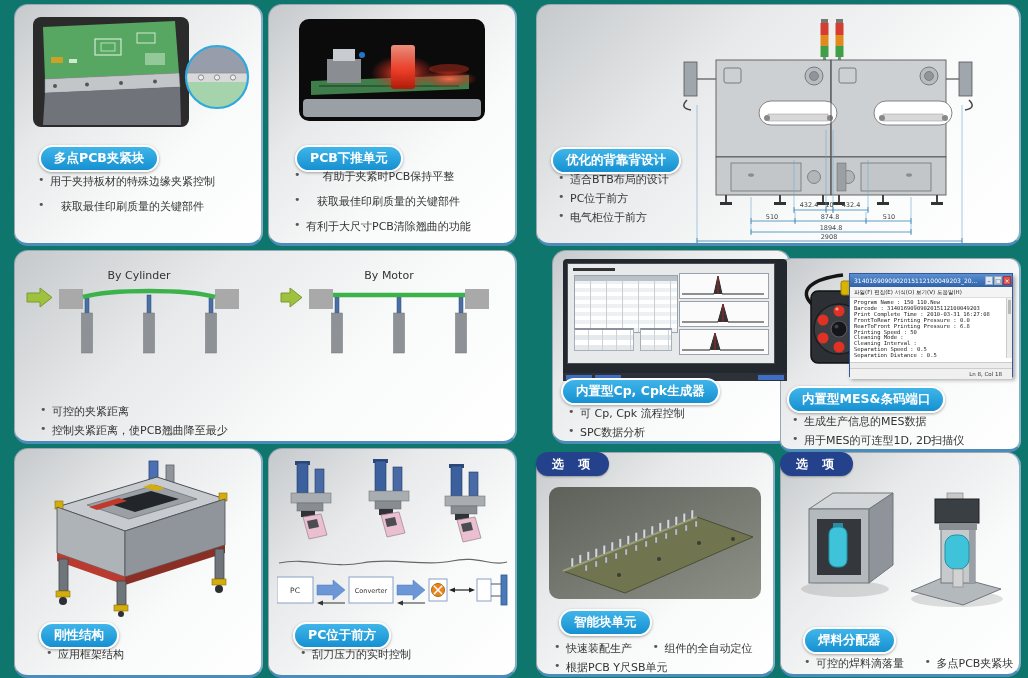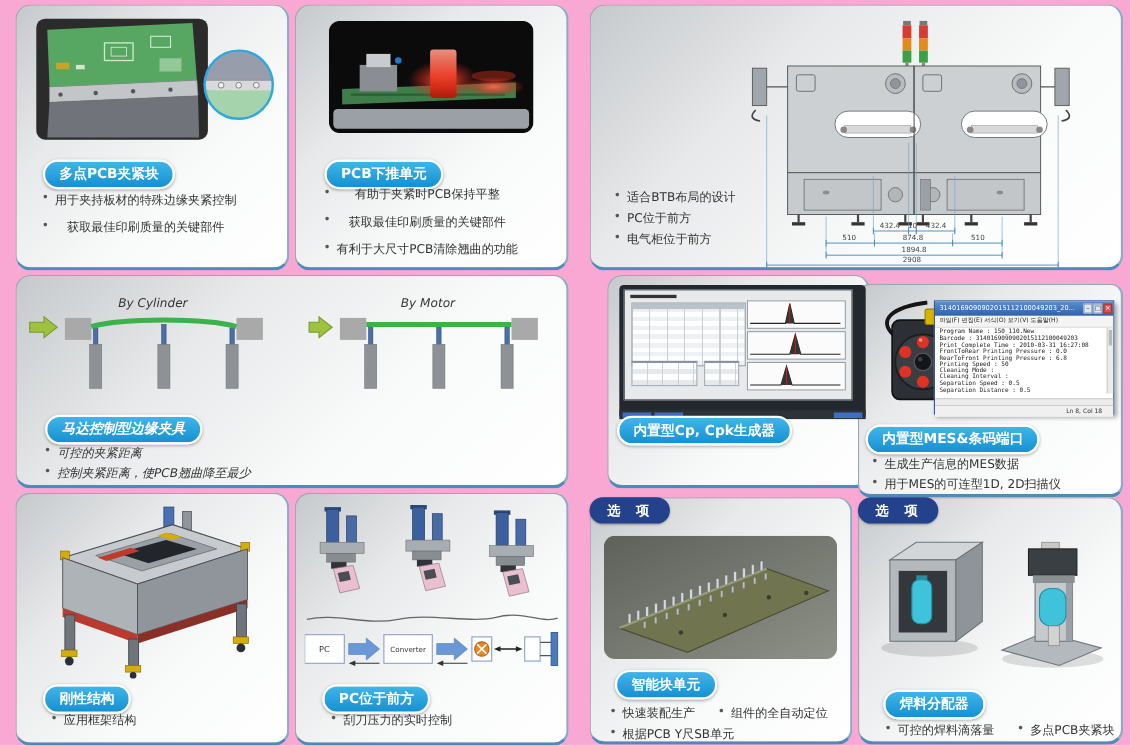--- a/index.html
+++ b/index.html
@@ -1,24 +1,24 @@
 <!DOCTYPE html>
 <html><head>
 <meta charset="utf-8">
 <style>
   html,body{margin:0;padding:0;background:#fff;}
-  #page{position:relative;width:1028px;height:678px;background:#f9a8d4;overflow:hidden;
+  #page{position:relative;width:1028px;height:678px;background:#0f766e;overflow:hidden;
         font-family:"DejaVu Sans",sans-serif;}
   .panel{position:absolute;border:1px solid #9aa7b0;border-right:2px solid #86aec9;
          border-bottom:3px solid #4d8cb8;border-radius:14px;
          background:linear-gradient(135deg,#c6c9cc 0%,#e7e9ea 32%,#f9fafa 65%,#ffffff 100%);}
   #p-clamp {left:14px;top:4px;width:246px;height:238px;}
   #p-push  {left:268px;top:4px;width:246px;height:238px;border-radius:14px;}
   #p-btb   {left:536px;top:4px;width:482px;height:238px;}
-  #p-motor {left:14px;top:250px;width:500px;height:190px;font-style:italic;}
+  #p-motor {left:14px;top:250px;width:500px;height:190px;}
   #p-cpk   {left:536px;top:250px;width:236px;height:190px;margin-left:16px;}
   #p-mes   {left:780px;top:258px;width:238px;height:190px;border-radius:11px;}
   #p-rigid {left:14px;top:448px;width:246px;height:226px;}
   #p-rpss  {left:268px;top:448px;width:246px;height:226px;}
   #p-smart {left:536px;top:452px;width:236px;height:221px;}
   #p-solder{left:780px;top:452px;width:238px;height:221px;}
 
   .pill{position:absolute;display:inline-block;background:linear-gradient(180deg,#3fb5e9,#1690d1);
         color:#fff;font-weight:bold;font-size:12.5px;line-height:1;padding:5px 13px;
         border-radius:15px;border:2px solid #fdfdfd;box-shadow:0 1px 3px rgba(0,0,0,.35);
@@ -254,20 +254,21 @@
       </g>
       <text class="dim" x="272" y="202">432.4</text>
       <text class="dim" x="292.5" y="202">10</text>
       <text class="dim" x="314" y="202">432.4</text>
       <text class="dim" x="235" y="213.5">510</text>
       <text class="dim" x="293" y="213.5">874.8</text>
       <text class="dim" x="352" y="213.5">510</text>
       <text class="dim" x="294" y="224.5">1894.8</text>
       <text class="dim" x="292" y="233.5">2908</text>
     </svg>
+    <div class="pill" style="left:14px;top:142px">优化的背靠背设计</div>
     <div class="bullets" style="left:20px;top:167px">
       <div class="bullet">适合BTB布局的设计</div>
       <div class="bullet">PC位于前方</div>
       <div class="bullet">电气柜位于前方</div>
     </div>
   </div>
 
   <div class="panel" id="p-motor">
     <svg class="art" style="left:0;top:8px" width="500" height="118" viewBox="0 0 500 118">
       <g transform="translate(12,6)">
@@ -294,21 +295,20 @@
           <rect x="58" y="32" width="4" height="16" fill="#4a6fa5" stroke="#2c4a78" stroke-width="0.5"></rect>
           <rect x="120" y="32" width="4" height="16" fill="#4a6fa5" stroke="#2c4a78" stroke-width="0.5"></rect>
           <rect x="182" y="32" width="4" height="16" fill="#4a6fa5" stroke="#2c4a78" stroke-width="0.5"></rect>
           <rect x="54.5" y="48" width="11" height="40" fill="#8e9296" stroke="#6f7478" stroke-width="0.5"></rect>
           <rect x="116.5" y="48" width="11" height="40" fill="#8e9296" stroke="#6f7478" stroke-width="0.5"></rect>
           <rect x="178.5" y="48" width="11" height="40" fill="#8e9296" stroke="#6f7478" stroke-width="0.5"></rect>
         </g>
         <line x1="56" y1="30" x2="188" y2="30" stroke="#3bb24a" stroke-width="4.5"></line>
       </g>
     </svg>
-    <div class="pill" style="left:26px;top:126px">马达控制型边缘夹具</div>
     <div class="bullets" style="left:24px;top:153px">
       <div class="bullet">可控的夹紧距离</div>
       <div class="bullet">控制夹紧距离，使PCB翘曲降至最少</div>
     </div>
   </div>
 
   <div class="panel" id="p-cpk">
     <div class="monitor">
       <div class="screen">
         <div class="scr-title"></div>
@@ -337,20 +337,24 @@
         <div class="scr-stat" style="left:6px"></div>
         <div class="scr-stat" style="left:72px;width:30px"></div>
       </div>
       <div class="scr-bar">
         <div class="scr-btn"></div>
         <div class="scr-btn"></div>
         <div class="scr-btn right"></div>
       </div>
     </div>
     <div class="pill" style="left:8px;top:127px">内置型Cp, Cpk生成器</div>
+    <div class="bullets" style="left:14px;top:155px">
+      <div class="bullet">可 Cp, Cpk 流程控制</div>
+      <div class="bullet">SPC数据分析</div>
+    </div>
   </div>
 
   <div class="panel" id="p-mes">
     <svg class="art" style="left:2px;top:14px" width="100" height="106" viewBox="0 0 100 106">
       <path d="M60,2 C28,6 14,18 30,32" fill="none" stroke="#151515" stroke-width="3.5"></path>
       <rect x="28" y="18" width="56" height="72" rx="7" fill="#2c2f33" stroke="#101215" stroke-width="1.5"></rect>
       <rect x="58" y="8" width="22" height="14" rx="2" fill="#d8b400" stroke="#9a8000" stroke-width="1"></rect>
       <circle cx="56" cy="56" r="25" fill="#3a3d42" stroke="#1b1d20" stroke-width="1.5"></circle>
       <g>
         <circle cx="56" cy="38" r="5.5" fill="#e03224"></circle>

